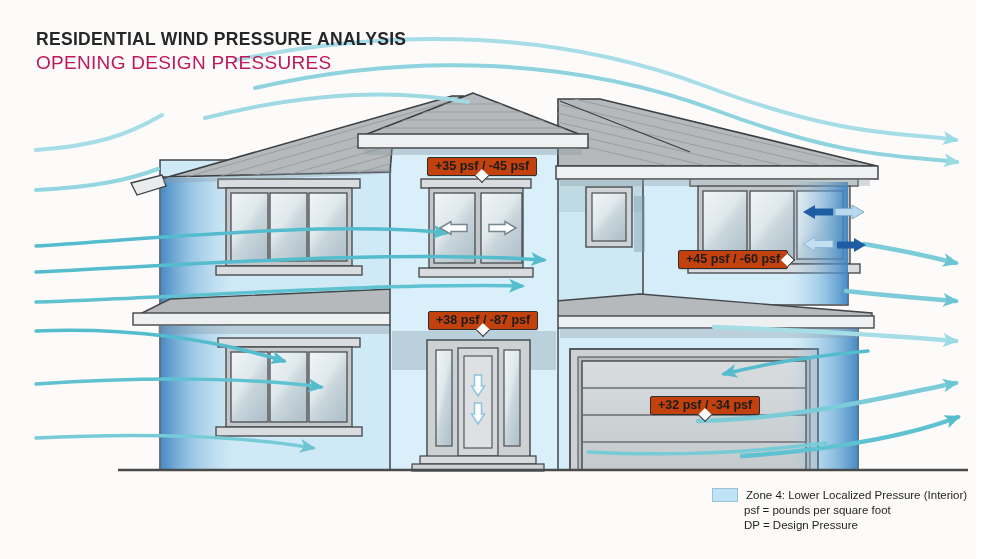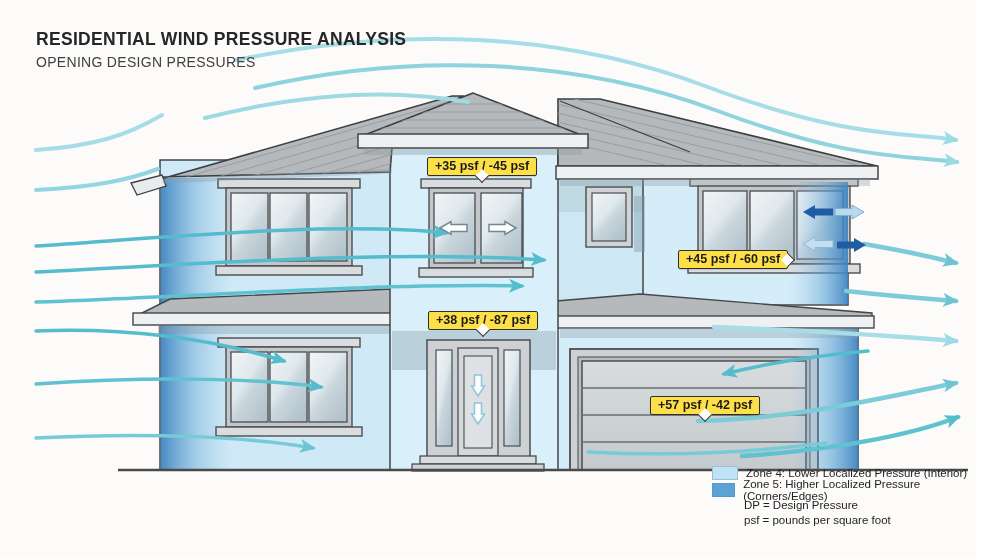--- a/index.html
+++ b/index.html
@@ -1,28 +1,28 @@
 <!DOCTYPE html>
 <html><head>
 <meta charset="utf-8">
 <style>
   html,body{margin:0;padding:0;}
   body{font-family:"Liberation Sans", sans-serif;}
   .canvas{position:relative;width:976px;height:559px;background:#fcfbf9;overflow:hidden;}
   .canvas svg{position:absolute;left:0;top:0;}
   .titleblock{position:absolute;left:36px;top:28px;color:#262626;}
   .titleblock .t1{font-size:17.5px;font-weight:bold;letter-spacing:.3px;line-height:23px;}
-  .titleblock .t2{font-size:14px;font-weight:normal;color:#404040;letter-spacing:.3px;line-height:23px;}
-  .plabel{position:absolute;background:#fde047;border:1.6px solid #2e2e2e;border-radius:2px;
+  .titleblock .t2{font-size:19px;font-weight:normal;color:#be185d;letter-spacing:.3px;line-height:23px;}
+  .plabel{position:absolute;background:#c2410c;border:1.6px solid #2e2e2e;border-radius:2px;
           padding:1px 7px 2px;font-size:12.5px;font-weight:600;color:#1c1c1c;white-space:nowrap;
           box-shadow:0 1px 1px rgba(0,0,0,.12);z-index:5;}
   .plabel .ptr{position:absolute;width:9px;height:9px;background:#fefefe;transform:rotate(45deg);}
   .plabel .ptr.down{bottom:-6px;left:calc(50% - 5px);border-right:1.6px solid #2e2e2e;border-bottom:1.6px solid #2e2e2e;}
   .plabel .ptr.right{right:-6px;top:calc(50% - 5px);border-top:1.6px solid #2e2e2e;border-right:1.6px solid #2e2e2e;}
-  .legend{position:absolute;left:712px;top:464px;font-size:11.5px;color:#1f1f1f;z-index:5;}
+  .legend{position:absolute;left:712px;top:486px;font-size:11.5px;color:#1f1f1f;z-index:5;}
   .legend .row{position:relative;height:17px;display:flex;align-items:center;}
   .legend .sw{width:24px;height:12px;margin-right:8px;border:1px solid rgba(90,130,160,.35);}
   .legend .note{margin-left:32px;height:14.5px;line-height:14.5px;}
 </style>
 </head>
 <body>
 
 <div class="canvas">
 
 <svg width="1000" height="559" viewBox="0 0 1000 559">
@@ -252,30 +252,26 @@
   </div>
   <div class="plabel" style="left:678px;top:217px;margin-top:33px;">
     <span>+45 psf / -60 psf</span>
     <span class="ptr right"></span>
   </div>
   <div class="plabel" style="left:428px;top:311px;">
     <span>+38 psf / -87 psf</span>
     <span class="ptr down"></span>
   </div>
   <div class="plabel" style="left:650px;top:396px;">
-    <span>+57 psf / -42 psf</span>
+    <span>+32 psf / -34 psf</span>
     <span class="ptr down"></span>
   </div>
 
   <div class="legend">
     <div class="row">
       <span class="sw" style="background: rgb(191, 226, 246);"></span>
       <span>Zone 4: Lower Localized Pressure (Interior)</span>
     </div>
-    <div class="row">
-      <span class="sw" style="background: rgb(91, 163, 212);"></span>
-      <span>Zone 5: Higher Localized Pressure (Corners/Edges)</span>
-    </div>
+    <div class="note">psf = pounds per square foot</div>
     <div class="note">DP = Design Pressure</div>
-    <div class="note">psf = pounds per square foot</div>
   </div>
 
 </div>
 
 </body></html>

